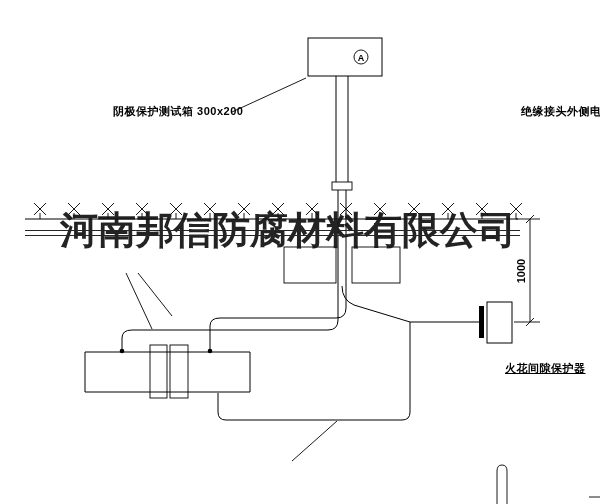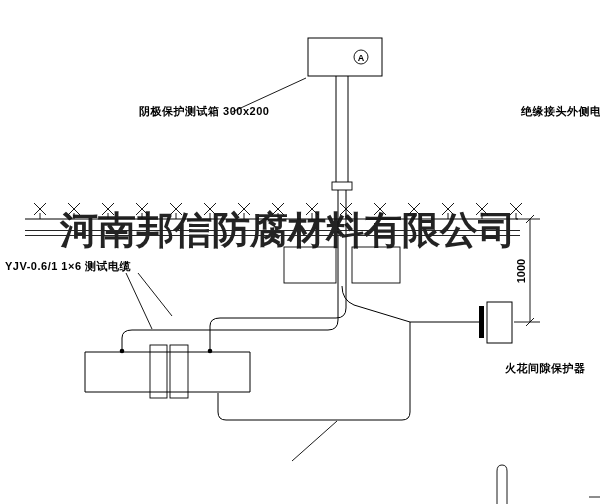--- a/index.html
+++ b/index.html
@@ -118,19 +118,18 @@
     </g>
 
     <path class="thin" d="M497,504 L497,471 Q497,465 502,465 Q507,465 507,471 L507,504"></path>
     <line class="thin" x1="589" y1="497" x2="600" y2="497"></line>
   </svg>
 
   <div id="watermark">河南邦信防腐材料有限公司</div>
   <div id="strike-1" class="strike"></div>
   <div id="strike-2" class="strike"></div>
 
-  <div class="lbl" style="left:113px; top:104px;margin-left:26px;">阴极保护测试箱 300x200</div>
+  <div class="lbl" style="left:113px; top:104px;">阴极保护测试箱 300x200</div>
   <div class="lbl" style="left:521px; top:104px;">绝缘接头外侧电缆</div>
-  <div class="lbl" style="left:5px; top:259px;">YJV-0.6/1 1×6  测试电缆</div>
-  <div class="lbl" style="left:505px; top:361px;">火花间隙保护器</div>
+  <div class="lbl" style="left:505px; top:361px;text-decoration:underline;">火花间隙保护器</div>
   <div id="dim1000">1000</div>
 
 </div>
 
 </body></html>

